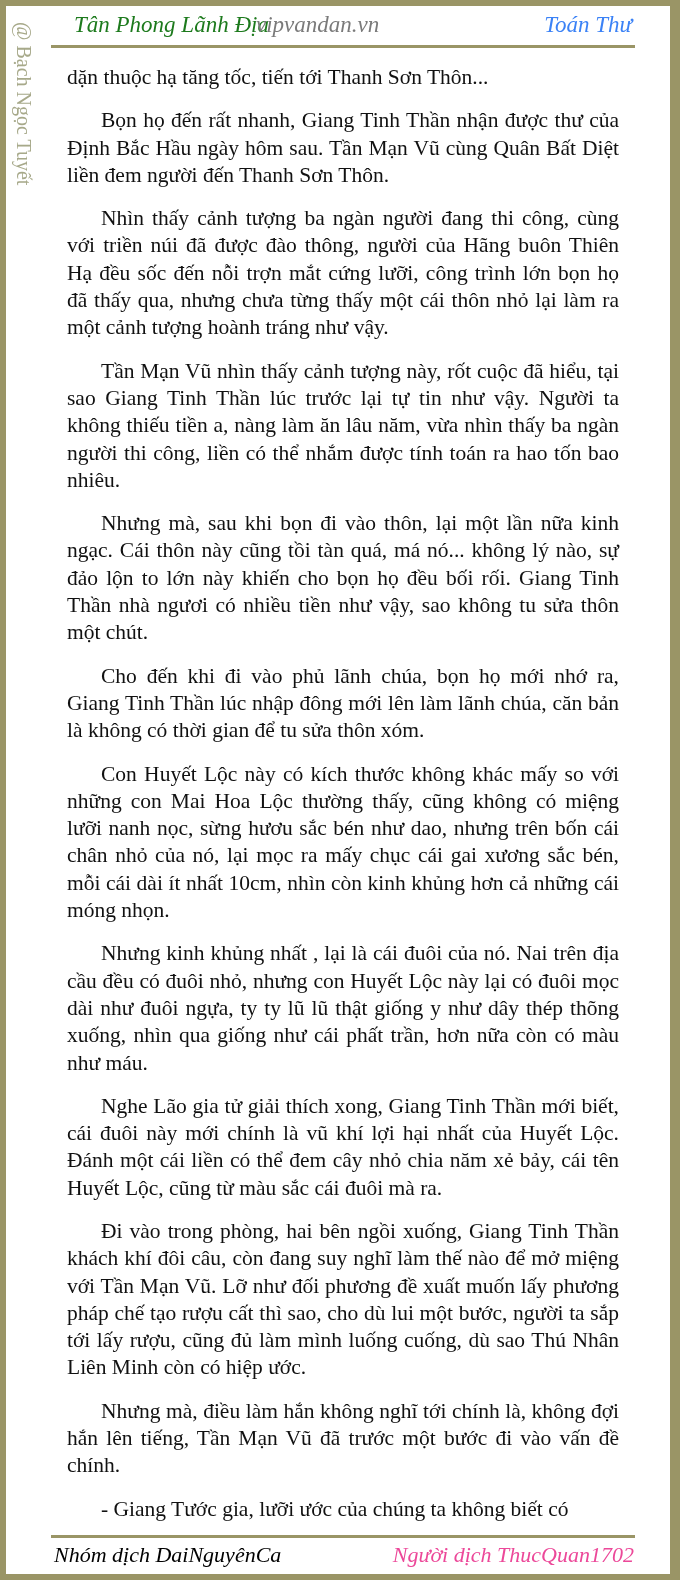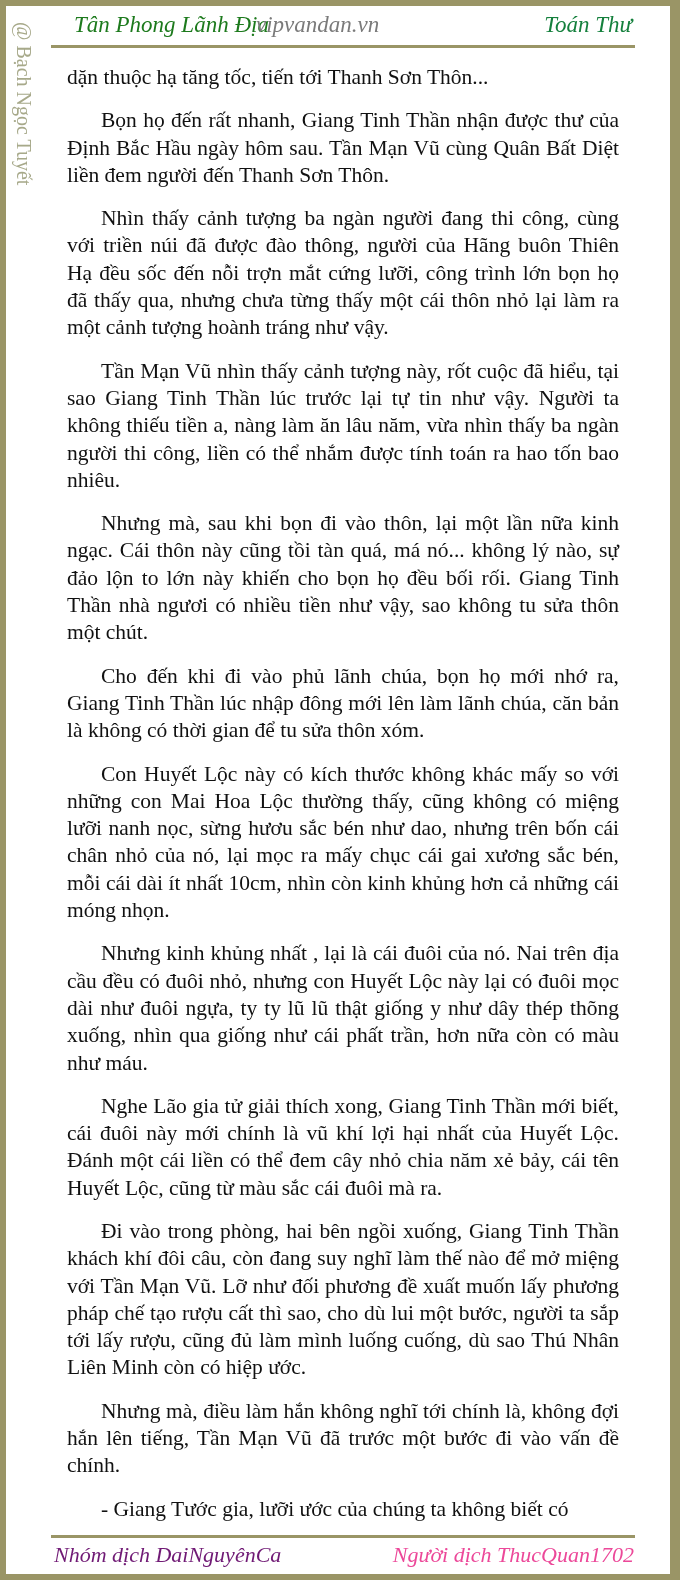--- a/index.html
+++ b/index.html
@@ -11,21 +11,21 @@
   .page {
     position:absolute; left:6px; top:6px; width:664px; height:1568px;
     background:#ffffff;
   }
   .header {
     position:absolute; left:50px; top:4px; width:576px; height:36px;
     font-style:italic; font-size:23px;
   }
   .header .title { position:absolute; left:0; top:2px; color:#1d7a1d;margin-left:18px; }
   .header .site { position:absolute; left:200px; top:2px; color:#7a7a7a; }
-  .header .author { position:absolute; right:0; top:2px; color:#15803d; }
+  .header .author { position:absolute; right:0; top:2px; color:#3b82f6; }
   .rule { position:absolute; left:45px; width:584px; height:3px; background:#9a9566; }
   .rule.top { top:39px; }
   .rule.bottom { top:1529px; }
   .side {
     position:absolute; left:6px; top:16px; width:24px; height:240px;
   }
   .side span {
     position:absolute; left:0; top:0;
     writing-mode:vertical-rl; font-size:20px; color:#a7a98a; white-space:nowrap;
   }
@@ -33,21 +33,21 @@
     position:absolute; left:45px; top:42px; width:584px;
     font-size:21.5px; line-height:27.3px; color:#111;
     text-align:justify;
   }
   .body p { margin:16px; }
   .body p.indent { text-indent:34px; }
   .footer {
     position:absolute; left:48px; top:1536px; width:580px; height:30px;
     font-style:italic; font-size:22px;
   }
-  .footer .group { position:absolute; left:0; top:0; color:#701a75; }
+  .footer .group { position:absolute; left:0; top:0; color:#000000; }
   .footer .translator { position:absolute; right:0; top:0; color:#ec4899; }
 </style>
 </head>
 <body>
 
 <div class="page">
   <div class="header">
     <span class="title">Tân Phong Lãnh Địa</span>
     <span class="site">vipvandan.vn</span>
     <span class="author">Toán Thư</span>

